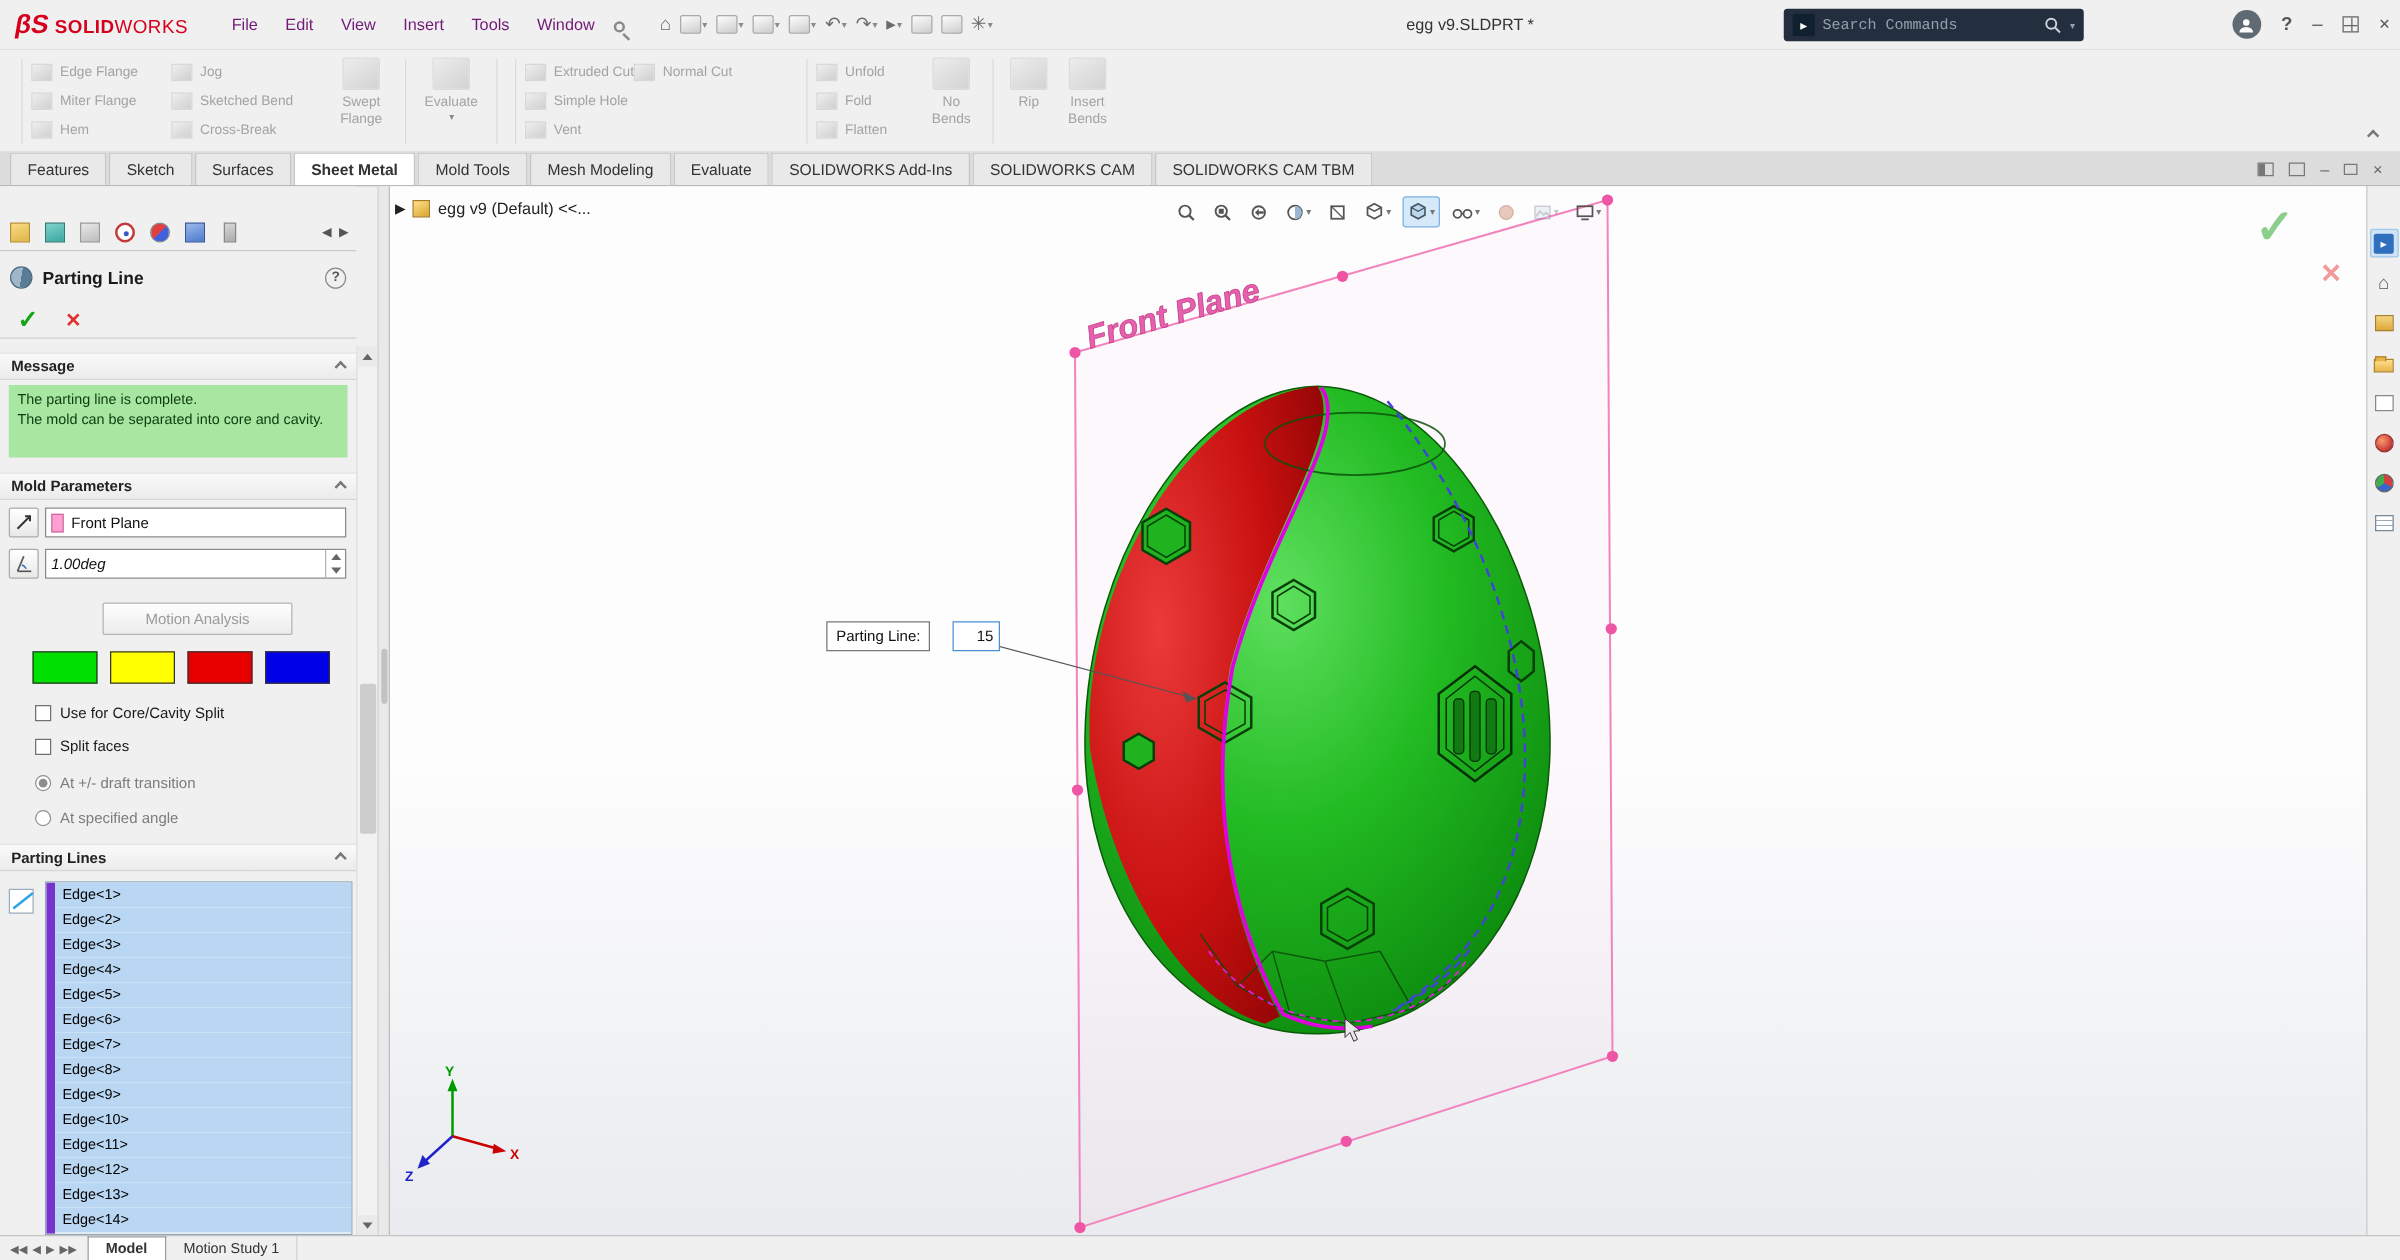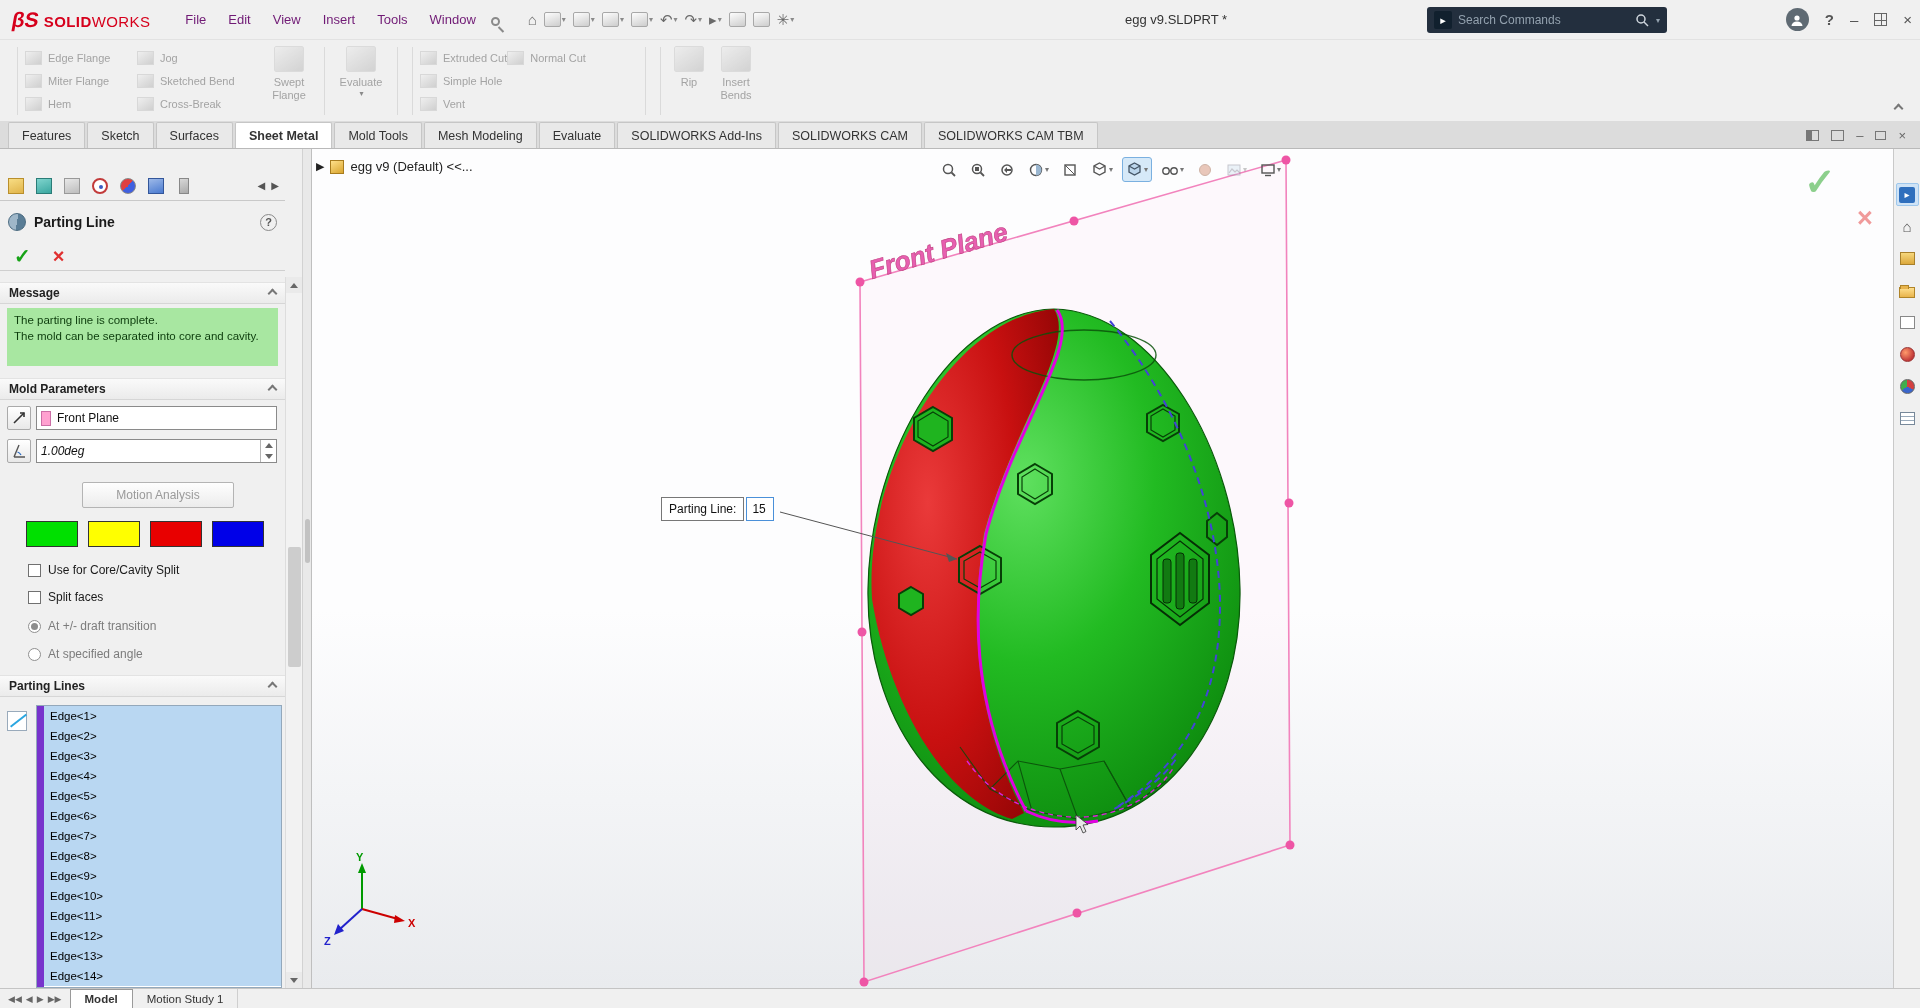--- a/index.html
+++ b/index.html
@@ -17,21 +17,21 @@
   .pin{width:9px;height:9px;border:2px solid #8a8a8a;border-radius:50%;position:relative;margin-left:4px;margin-top:10px;}
   .pin::after{content:'';position:absolute;left:7px;top:7px;width:2px;height:7px;background:#8a8a8a;transform:rotate(-45deg);}
   .qat{display:flex;align-items:center;margin-left:26px;gap:3px;}
   .qbtn{display:flex;align-items:center;padding:2px 2px;}
   .qicon{width:17px;height:15px;background:linear-gradient(160deg,#fdfdfd,#cdcdcd);border:1px solid #a8a8a8;border-radius:2px;}
   .qglyph{font-size:15px;color:#6a6a6a;line-height:15px;}
   .ddc{font-size:8px;color:#8a8a8a;margin-left:1px;}
   #doc-title{position:absolute;left:1125px;top:12px;font-size:13px;color:#333;white-space:nowrap;}
   #search{position:absolute;left:1427px;top:7px;width:240px;height:26px;background:#232f3e;border-radius:3px;display:flex;align-items:center;padding:0 7px;gap:6px;}
   #search .scope{width:18px;height:18px;background:#11202e;border-radius:2px;color:#fff;font-size:11px;display:flex;align-items:center;justify-content:center;}
-  #search input{flex:1;background:transparent;border:none;outline:none;color:#5eead4;font-size:12px;}
+  #search input{flex:1;background:transparent;border:none;outline:none;color:#5eead4;font-size:12px;font-family:Liberation Mono, monospace;}
   #search input::placeholder{color:#93a1ae;}
   .tb-right{position:absolute;right:8px;top:8px;display:flex;align-items:center;gap:16px;}
   .avatar{width:23px;height:23px;border-radius:50%;background:#5f6a73;display:flex;align-items:center;justify-content:center;}
   .wbtn{font-size:15px;color:#555;}
   .grid-ic{width:13px;height:13px;border:1.5px solid #666;position:relative;}
   .grid-ic::before{content:'';position:absolute;left:50%;top:0;bottom:0;width:1.5px;background:#666;}
   .grid-ic::after{content:'';position:absolute;top:50%;left:0;right:0;height:1.5px;background:#666;}
 
   
   #ribbon{position:absolute;left:0;top:40px;width:1920px;height:81px;background:#f0f0f0;display:flex;align-items:stretch;padding:3px 10px 2px 10px;}
@@ -116,21 +116,21 @@
   #breadcrumb .txt{font-size:13px;color:#222;}
   #vtoolbar{position:absolute;left:625px;top:8px;display:flex;align-items:center;gap:5px;}
   .vbtn{height:25px;display:flex;align-items:center;justify-content:center;padding:0 3px;border-radius:3px;border:1px solid transparent;}
   .vbtn.active{background:#d6e9f8;border:1px solid #7ab0e0;}
   .vbtn.gray{opacity:.4;}
   .vdd{font-size:8px;color:#777;margin-left:1px;}
   #confirm-ok{position:absolute;left:1492px;top:14px;font-size:38px;font-weight:bold;color:#8ccf8c;line-height:38px;}
   #confirm-cancel{position:absolute;left:1545px;top:56px;font-size:27px;font-weight:bold;color:#f09a9a;line-height:27px;}
   #callout{position:absolute;left:349px;top:348px;display:flex;align-items:center;}
   #callout .lbl{background:#fff;border:1px solid #777;padding:4px 7px;font-size:12px;color:#111;white-space:nowrap;}
-  #callout .val{background:#fff;border:1px solid #4a90d9;padding:4px 5px;font-size:12px;color:#111;width:28px;margin-left:2px;}
+  #callout .val{background:#fff;border:1px solid #4a90d9;padding:4px 18px;font-size:12px;color:#111;width:28px;margin-left:18px;}
   #triad{position:absolute;left:8px;top:700px;}
 
   
   #taskpane{position:absolute;left:1893px;top:149px;width:27px;height:839px;background:#f0f0f0;border-left:1px solid #c9c9c9;display:flex;flex-direction:column;align-items:center;gap:9px;padding-top:34px;}
   .tp{width:23px;height:23px;display:flex;align-items:center;justify-content:center;border-radius:2px;}
   .tp.active{background:#cfe3f6;border:1px solid #9ec7ec;}
   .tp-res{width:16px;height:16px;background:#2f6fbd;border-radius:2px;color:#fff;font-size:10px;display:flex;align-items:center;justify-content:center;}
   .tp-home{font-size:15px;color:#555;line-height:15px;}
   .tp-lib{width:15px;height:13px;background:linear-gradient(#f6d77c,#dca83c);border:1px solid #a8802a;}
   .tp-folder{width:16px;height:11px;background:linear-gradient(#ffdf8e,#e8b44c);border:1px solid #b08428;position:relative;margin-top:3px;}
@@ -295,20 +295,40 @@
             <span class="micon"></span>
             <span>Simple Hole</span>
           </div>
         <div class="rsm">
             <span class="micon"></span>
             <span>Vent</span>
           </div>
       </div>
     </div>
     <div class="rdiv"></div>
+    <div class="rgroup">
+      <div class="rcol" style="width:82px">
+        <div class="rsm">
+            <span class="micon"></span>
+            <span>Unfold</span>
+          </div>
+        <div class="rsm">
+            <span class="micon"></span>
+            <span>Fold</span>
+          </div>
+        <div class="rsm">
+            <span class="micon"></span>
+            <span>Flatten</span>
+          </div>
+      </div>
+      <div class="rbig" style="width:52px">
+          <span class="bicon"></span>
+          <span class="blabel">No Bends</span>
+        </div>
+    </div>
     <div class="rdiv"></div>
     <div class="rgroup">
       <div class="rbig" style="width:42px">
           <span class="bicon"></span>
           <span class="blabel">Rip</span>
         </div>
       <div class="rbig" style="width:52px">
           <span class="bicon"></span>
           <span class="blabel">Insert Bends</span>
         </div>

